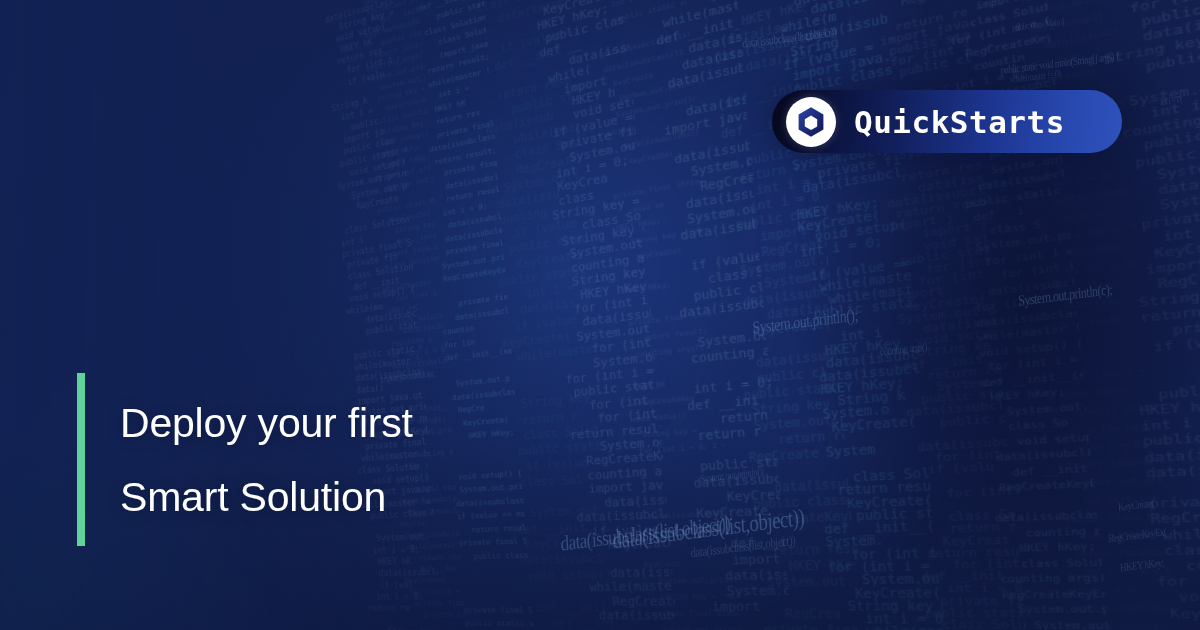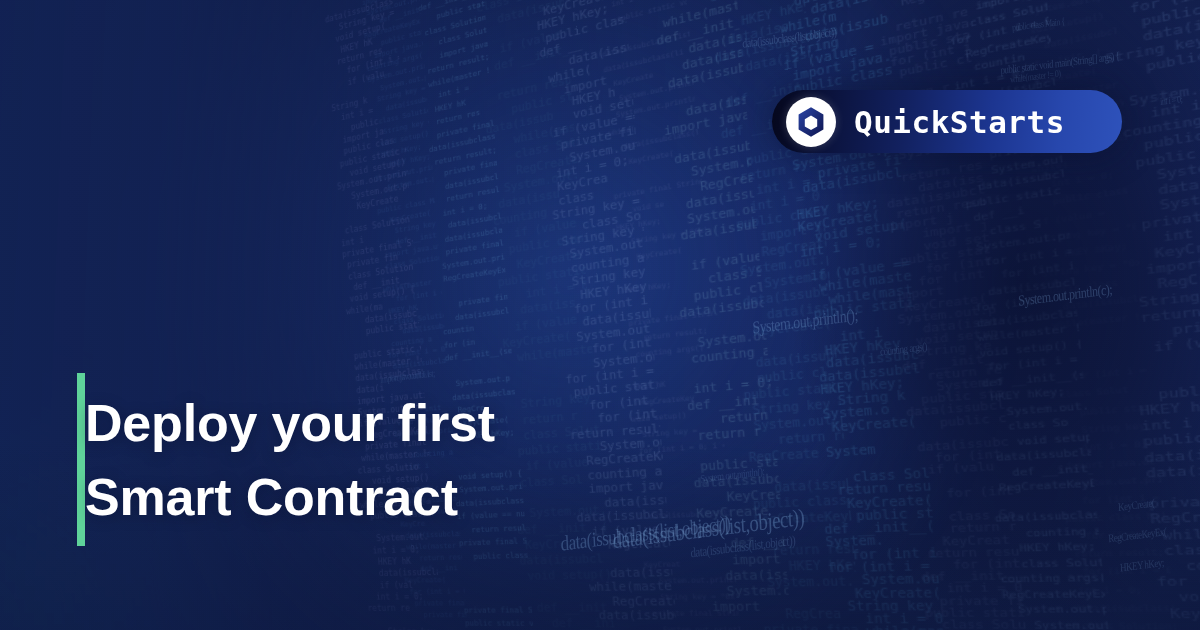--- a/index.html
+++ b/index.html
@@ -197,24 +197,25 @@
     display: flex;
     align-items: stretch;
   }
   .accent-bar {
     width: 8px;
     min-height: 173px;
     background: #5fd39a;
     flex: 0 0 auto;
   }
   .headline {
+    margin-left: 35px;
     color: #ffffff;
     font-family: "Liberation Sans", sans-serif;
-    font-size: 52px;
-    font-weight: 700;
+    font-size: 41px;
+    font-weight: 400;
     line-height: 74px;
     letter-spacing: -0.2px;
     white-space: nowrap;
     align-self: center;
     text-shadow: 0 2px 14px rgba(6,14,40,0.35);
   }
   .headline .line { display: block; }
 </style>
 </head>
 <body>
@@ -1550,17 +1551,17 @@
         <path d="M17 10.6 L23.2 14.2 L23.2 21.4 L17 25 L10.8 21.4 L10.8 14.2 Z" fill="#ffffff"></path>
       </svg>
     </div>
     <div class="badge-text">QuickStarts</div>
   </div>
 
   <div class="headline-wrap">
     <div class="accent-bar"></div>
     <div class="headline">
       <span class="line">Deploy your first</span>
-      <span class="line">Smart Contract</span>
+      <span class="line">Smart Solution</span>
     </div>
   </div>
 
 </div>
 
 </body></html>

